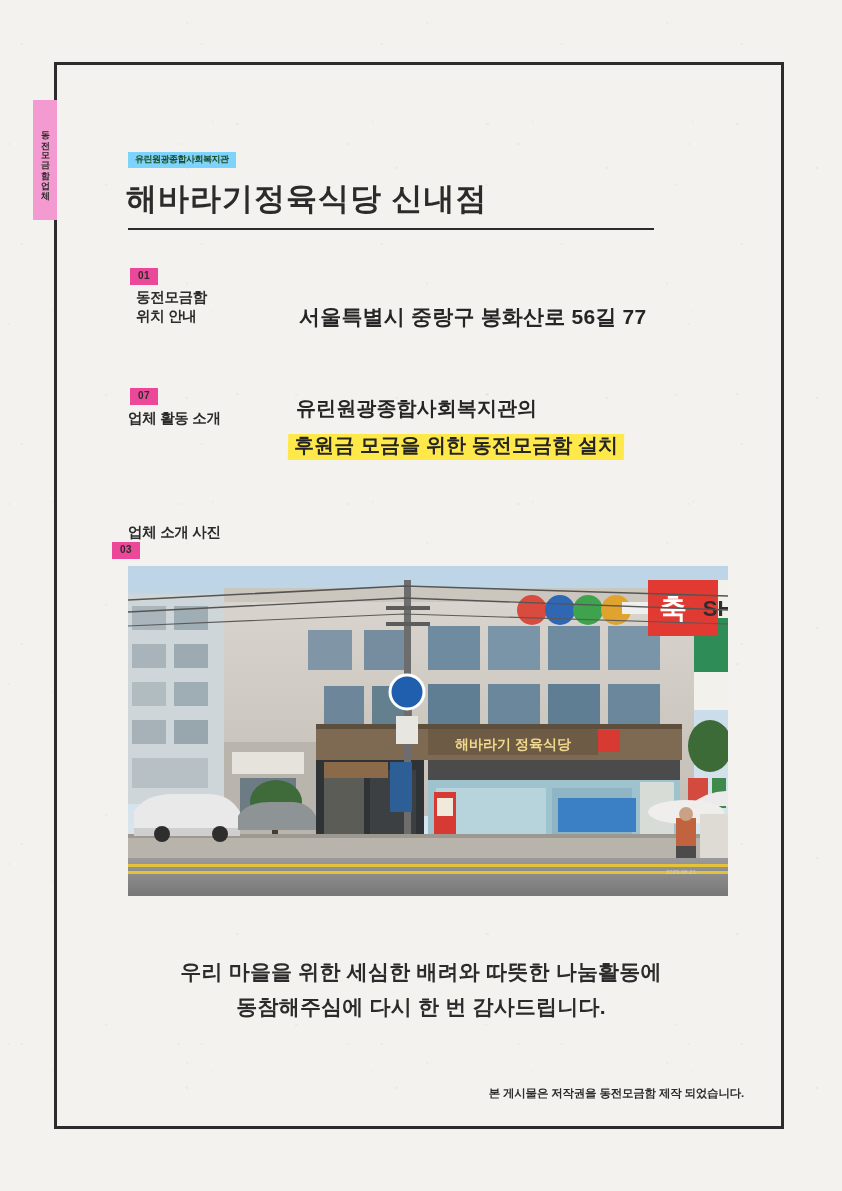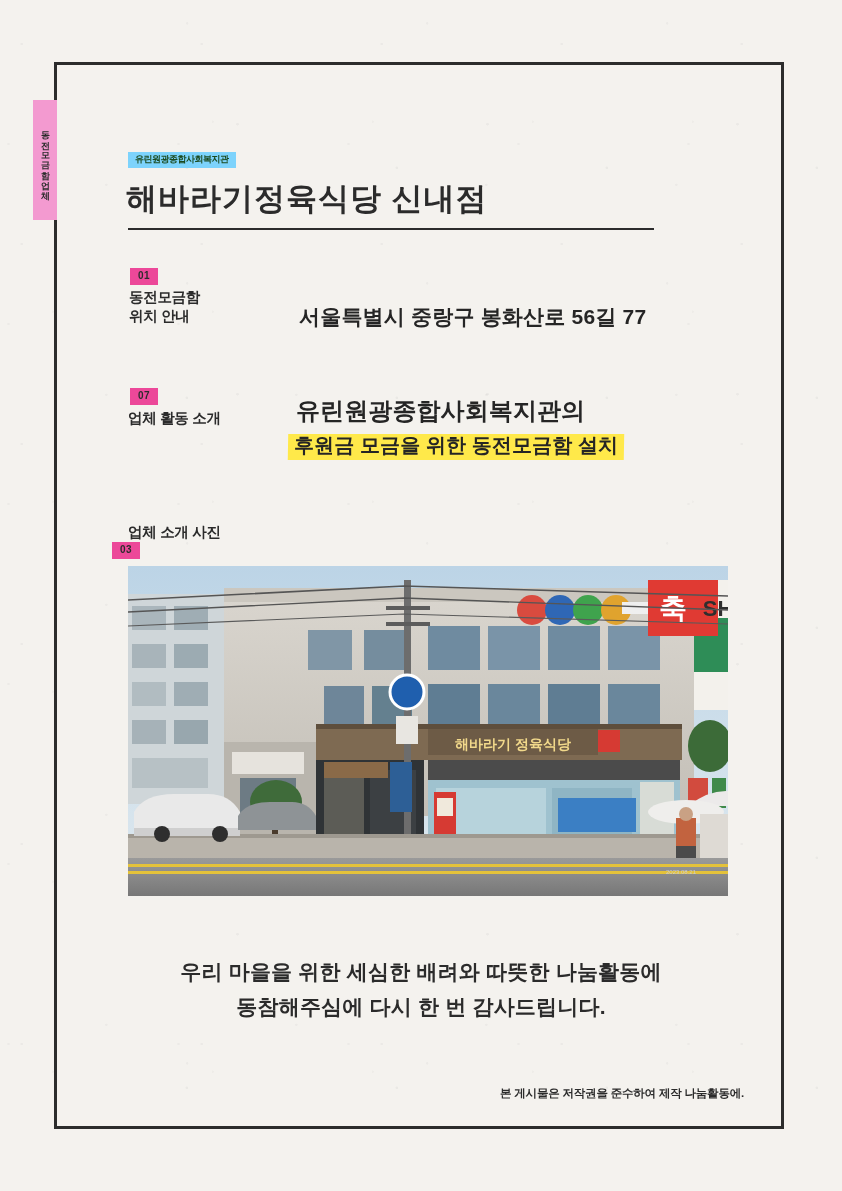--- a/index.html
+++ b/index.html
@@ -132,40 +132,40 @@
     font-size: 14.5px;
     font-weight: 700;
     color: #2b2b2b;
     line-height: 1.28;
     letter-spacing: -0.3px;
     white-space: pre-line;
   }
 
   
   .badge-01 { left: 130px; top: 268px; }
-  .label-01 { left: 129px; top: 288px; }
+  .label-01 { left: 136px; top: 288px; }
   .value-address {
     position: absolute;
     left: 299px;
     top: 303px;
     font-size: 21px;
     font-weight: 700;
     color: #252525;
     letter-spacing: 0.2px;
     white-space: nowrap;
   }
 
   
   .badge-02 { left: 130px; top: 388px; }
   .label-02 { left: 128px; top: 409px; }
   .value-act1 {
     position: absolute;
     left: 296px;
     top: 395px;
-    font-size: 24px;
+    font-size: 20px;
     font-weight: 700;
     color: #252525;
     letter-spacing: 0.1px;
     white-space: nowrap;
   }
   .value-act2-wrap {
     position: absolute;
     left: 288px;
     top: 430px;
     white-space: nowrap;
@@ -398,13 +398,13 @@
 
     <text x="568" y="308" font-family="'Liberation Sans', sans-serif" font-size="6" fill="#cfcfcf" text-anchor="end">2023.08.21</text>
   </svg>
 </div>
 
 <div class="closing">
   <div>우리 마을을 위한 세심한 배려와 따뜻한 나눔활동에</div>
   <div>동참해주심에 다시 한 번 감사드립니다.</div>
 </div>
 
-<div class="copyright">본 게시물은 저작권을 준수하여 제작 나눔활동에.</div>
+<div class="copyright">본 게시물은 저작권을 동전모금함 제작 되었습니다.</div>
 
 </body></html>

